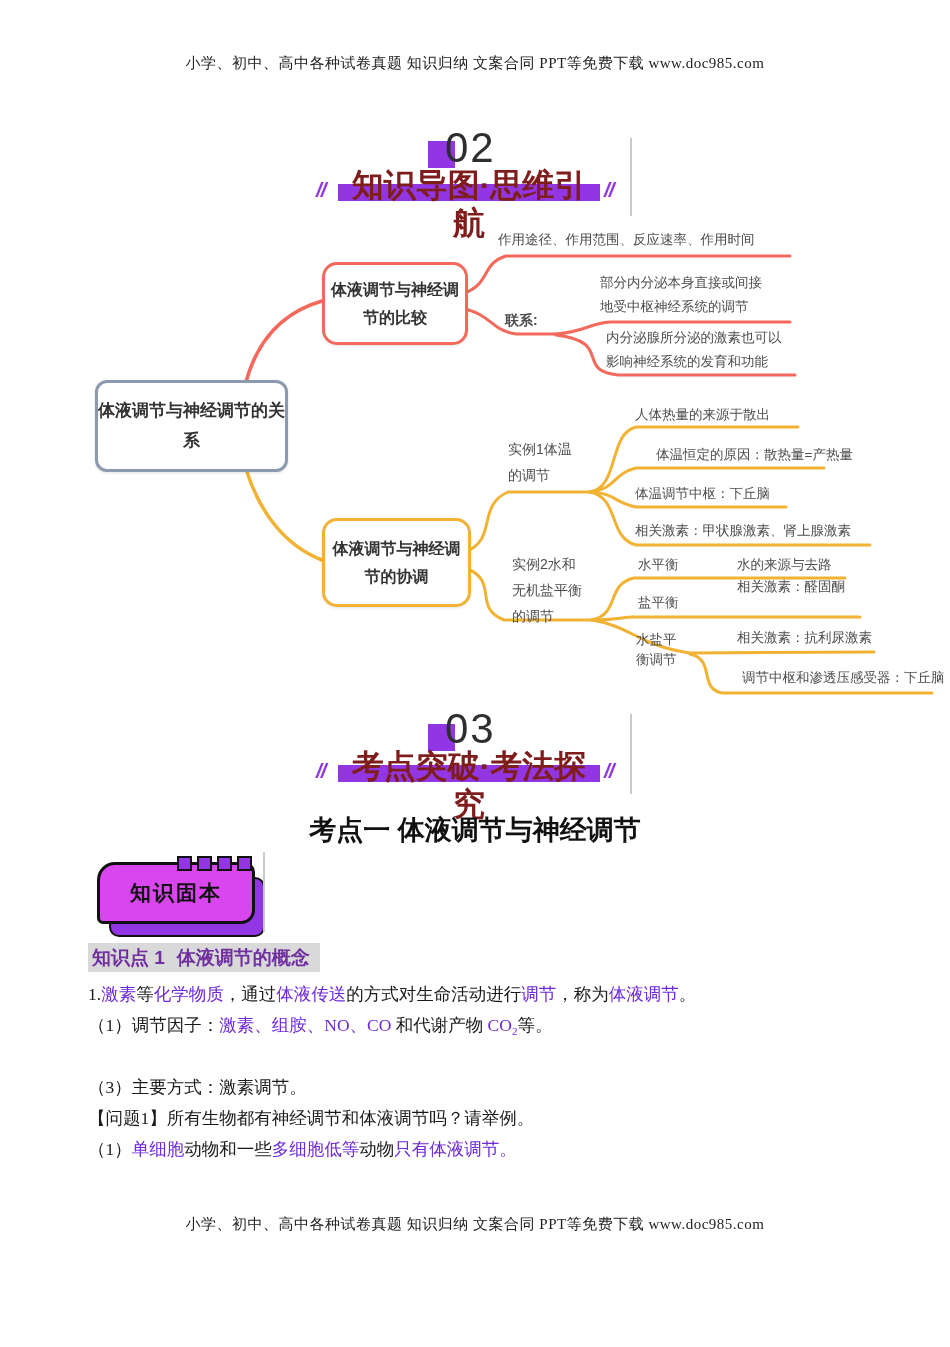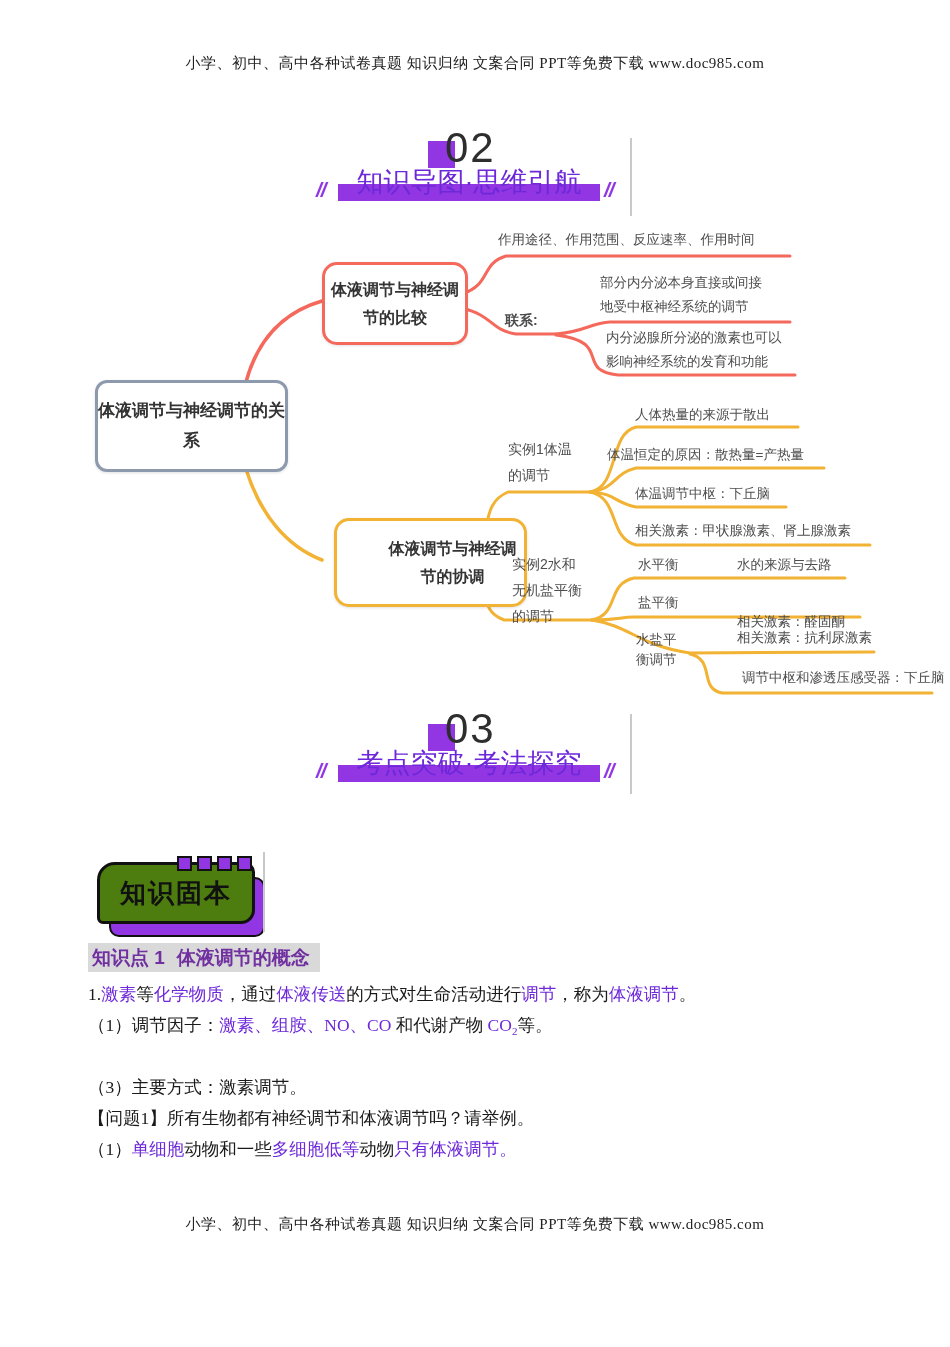--- a/index.html
+++ b/index.html
@@ -8,42 +8,42 @@
   .abs{position:absolute;}
   .serif{font-family:"Liberation Serif","DejaVu Serif",serif;}
 
   
   .pagenote{left:0;width:950px;text-align:center;font-size:15px;color:#222;letter-spacing:.5px;}
 
   
   .acc-square{width:27px;height:27px;background:#9236e4;}
   .sec-num{font-size:42px;font-weight:400;color:#2e2e2e;letter-spacing:2px;line-height:1;}
   .sec-bar{width:262px;height:17px;background:#9236e4;}
-  .sec-title{width:262px;text-align:center;font-size:27px;font-weight:normal;color:#6d28d9;line-height:1.2;}
+  .sec-title{width:262px;text-align:center;font-size:32px;font-weight:bold;color:#7f1d1d;line-height:1.2;}
   .slash{font-size:21px;font-weight:bold;font-style:italic;color:#9236e4;letter-spacing:-1px;}
   .vline{width:2px;background:#c9c9c9;}
 
   
   .mm-node{border-radius:12px;background:#fff;display:flex;align-items:center;justify-content:center;
            text-align:center;font-weight:bold;color:#333;box-shadow:0 1px 3px rgba(0,0,0,.12);}
   .mm-root{border:3px solid #8d9aad;font-size:17px;line-height:1.75;}
   .mm-red{border:3px solid #f4695c;font-size:16px;line-height:1.7;border-radius:15px;}
   .mm-yellow{border:3px solid #f2b233;font-size:16px;line-height:1.7;border-radius:15px;}
   .mm-leaf{font-size:13.5px;color:#4d4d4d;white-space:nowrap;}
   .mm-label{font-size:14px;color:#4d4d4d;}
 
   
   .exam-heading{left:0;width:950px;text-align:center;font-size:27px;font-weight:bold;color:#111;}
 
   
   .badge-back{position:absolute;left:12px;top:15px;width:152px;height:56px;background:#9236e4;
               border:2px solid #111;border-radius:10px;}
-  .badge-front{position:absolute;left:0;top:0;width:152px;height:56px;background:#4d7c0f;border:3px solid #111;
+  .badge-front{position:absolute;left:0;top:0;width:152px;height:56px;background:#d946ef;border:3px solid #111;
                border-radius:18px 10px 14px 6px;display:flex;align-items:center;justify-content:center;
-               font-size:26px;font-weight:bold;color:#111;letter-spacing:2px;}
+               font-size:21px;font-weight:bold;color:#111;letter-spacing:2px;}
   .badge-sq{position:absolute;top:-6px;width:11px;height:11px;background:#9236e4;border:2px solid #111;}
 
   
   .kp-bar{background:#d9d9d9;height:29px;display:flex;align-items:center;padding:0 10px 0 4px;
           font-size:19px;font-weight:bold;color:#7030a0;}
   .kp-bar .gap{width:12px;}
 
   
   .para{left:88px;width:800px;font-size:17.5px;line-height:1.45;color:#1a1a1a;}
   .para .red{color:#6d28d9;}
@@ -91,49 +91,50 @@
 
     <div class="abs mm-node mm-root" style="left:95px;top:158px;width:187px;height:86px;">体液调节与神经调节的关系</div>
 
     <div class="abs mm-node mm-red" style="left:322px;top:40px;width:140px;height:77px;">体液调节与神经调节的比较</div>
 
     <div class="abs mm-leaf" style="left:498px;top:9px;">作用途径、作用范围、反应速率、作用时间</div>
     <div class="abs mm-label" style="left:505px;top:90px;font-weight:bold;">联系:</div>
     <div class="abs mm-leaf" style="left:600px;top:49px;width:172px;white-space:normal;line-height:1.75;">部分内分泌本身直接或间接地受中枢神经系统的调节</div>
     <div class="abs mm-leaf" style="left:606px;top:104px;width:182px;white-space:normal;line-height:1.75;">内分泌腺所分泌的激素也可以影响神经系统的发育和功能</div>
 
-    <div class="abs mm-node mm-yellow" style="left:334px;top:296px;width:143px;height:83px;padding-left:44px;">体液调节与神经调节的协调</div>
+    <div class="abs mm-node mm-yellow" style="left:322px;top:296px;width:143px;height:83px;">体液调节与神经调节的协调</div>
 
     <div class="abs mm-label" style="left:508px;top:215px;width:66px;line-height:1.85;">实例1体温的调节</div>
     <div class="abs mm-leaf" style="left:635px;top:184px;">人体热量的来源于散出</div>
-    <div class="abs mm-leaf" style="left:607px;top:224px;">体温恒定的原因：散热量=产热量</div>
+    <div class="abs mm-leaf" style="left:656px;top:224px;">体温恒定的原因：散热量=产热量</div>
     <div class="abs mm-leaf" style="left:635px;top:263px;">体温调节中枢：下丘脑</div>
     <div class="abs mm-leaf" style="left:635px;top:300px;">相关激素：甲状腺激素、肾上腺激素</div>
 
     <div class="abs mm-label" style="left:512px;top:330px;width:70px;line-height:1.85;">实例2水和无机盐平衡的调节</div>
 
     <div class="abs mm-leaf" style="left:638px;top:334px;">水平衡</div>
     <div class="abs mm-leaf" style="left:737px;top:334px;">水的来源与去路</div>
 
     <div class="abs mm-leaf" style="left:638px;top:372px;">盐平衡</div>
-    <div class="abs mm-leaf" style="left:737px;top:391px;">相关激素：醛固酮</div>
+    <div class="abs mm-leaf" style="left:737px;top:356px;">相关激素：醛固酮</div>
 
     <div class="abs mm-leaf" style="left:636px;top:408px;width:46px;white-space:normal;line-height:1.5;">水盐平衡调节</div>
     <div class="abs mm-leaf" style="left:737px;top:407px;">相关激素：抗利尿激素</div>
     <div class="abs mm-leaf" style="left:742px;top:447px;">调节中枢和渗透压感受器：下丘脑</div>
   </div>
 
   <div class="abs acc-square" style="left:428px;top:724px;"></div>
   <div class="abs sec-num" style="left:445px;top:708px;">03</div>
   <div class="abs sec-bar" style="left:338px;top:765px;"></div>
   <div class="abs sec-title" style="left:338px;top:747px;">考点突破·考法探究</div>
   <div class="abs slash" style="left:316px;top:759px;">//</div>
   <div class="abs slash" style="left:604px;top:759px;">//</div>
   <div class="abs vline" style="left:630px;top:714px;height:80px;"></div>
 
+  <div class="abs exam-heading" style="top:812px;">考点一 体液调节与神经调节</div>
 
   <div class="abs" style="left:97px;top:862px;width:170px;height:75px;">
     <div class="badge-back"></div>
     <div class="badge-front">知识固本</div>
     <div class="badge-sq" style="left:80px;"></div>
     <div class="badge-sq" style="left:100px;"></div>
     <div class="badge-sq" style="left:120px;"></div>
     <div class="badge-sq" style="left:140px;"></div>
   </div>
   <div class="abs vline" style="left:263px;top:852px;height:80px;"></div>

